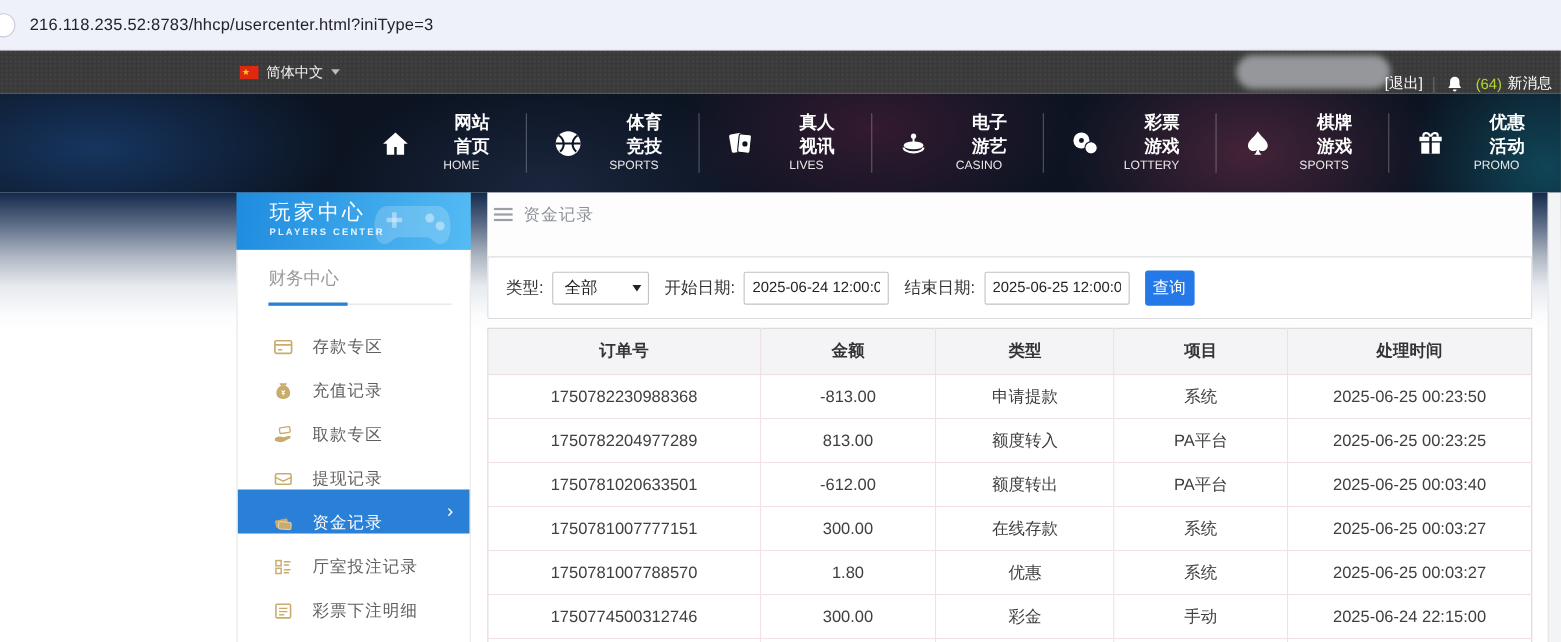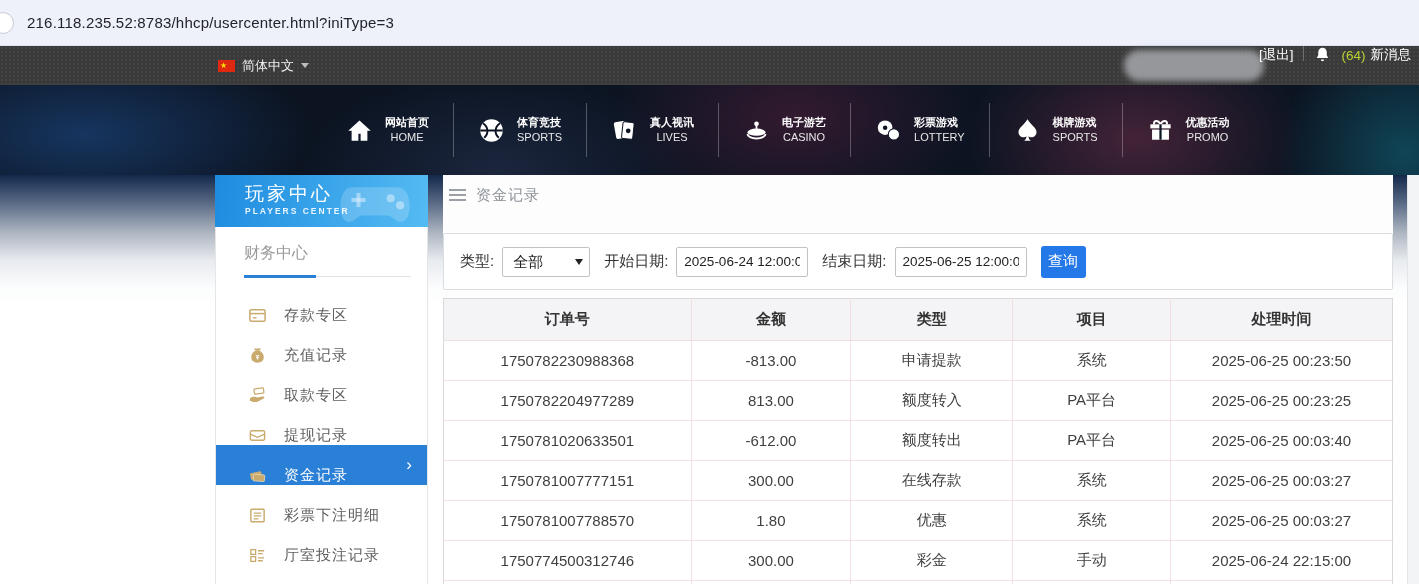--- a/index.html
+++ b/index.html
@@ -17,21 +17,21 @@
   .topbar { position:absolute; left:0; top:46px; width:1419px; height:39px; background:#3a3a3a;
     background-image:radial-gradient(rgba(255,255,255,.05) 1px, transparent 1px); background-size:4px 4px;
     color:#fff; }
   .lang-group { position:absolute; left:218px; top:0; height:39px; display:flex; align-items:center; gap:7px; cursor:pointer; }
   .flag { width:17px; height:12px; background:#de2910; position:relative; display:inline-block; }
   .flag .star { position:absolute; left:2px; top:0px; color:#ffde00; font-size:8px; line-height:12px; }
   .lang-label { font-size:13px; color:#f2f2f2; }
   .lang-caret { width:0; height:0; border-left:4px solid transparent; border-right:4px solid transparent; border-top:5px solid #bdbdbd; }
   .user-blob { position:absolute; left:1124px; top:4px; width:140px; height:31px; border-radius:16px;
     background:#96979b; filter:blur(3px); }
-  .topbar-right { position:absolute; right:8px; top:0; height:39px; display:flex; align-items:flex-start; gap:10px; }
+  .topbar-right { position:absolute; right:8px; top:0; height:39px; display:flex; align-items:flex-end; gap:10px; }
   .logout { font-size:13.5px; color:#fff; cursor:pointer; }
   .tb-divider { width:1px; height:15px; background:#6d6d6d; }
   .bell { width:17px; height:17px; cursor:pointer; }
   .msg-link { display:flex; align-items:center; gap:5px; cursor:pointer; }
   .msg-count { font-size:13.5px; }
   .msg-label { font-size:13.5px; color:#fff; }
 
   
   .hero { position:absolute; left:0; top:85px; width:1419px; height:90px;
     background:#0c1422;
@@ -39,21 +39,21 @@
       radial-gradient(ellipse 320px 130px at 6% 55%, rgba(30,80,145,.55), transparent 70%),
       radial-gradient(ellipse 280px 140px at 35% 95%, rgba(45,60,95,.45), transparent 70%),
       radial-gradient(ellipse 250px 140px at 56% 35%, rgba(110,35,70,.40), transparent 72%),
       radial-gradient(ellipse 240px 150px at 80% 60%, rgba(145,55,85,.42), transparent 70%),
       radial-gradient(ellipse 180px 170px at 99% 75%, rgba(18,110,130,.55), transparent 70%);
   }
   .nav { position:absolute; left:322px; top:0; height:90px; display:flex; align-items:center; }
   .nav-item { display:flex; align-items:center; padding:0 24px; height:54px; cursor:pointer; }
   .nav-item:not(:last-child){ border-right:1px solid rgba(255,255,255,.28); }
   .nav-icon { width:27px; height:27px; margin-right:12px; flex:0 0 auto; }
-  .nav-zh { font-size:11px; font-weight:bold; color:#fff; line-height:1.35; }
+  .nav-zh { font-size:16px; font-weight:bold; color:#fff; line-height:1.35;margin-left:28px; }
   .nav-en { font-size:11px; color:#e8e8e8; line-height:1.3; }
 
   
   .page-bg { position:absolute; left:0; top:175px; width:1419px; height:409px;
     background:linear-gradient(180deg,#13294b 0%, #5a6a85 28px, #aeb6c2 58px, #e7eaee 85px, #fbfcfd 112px, #ffffff 130px); }
   .scrollbar-strip { position:absolute; right:0; top:175px; width:12px; height:409px;
     background:#f3f4f6; border-left:1px solid #e4e5e8; }
 
   
   .sidebar { position:absolute; left:215px; top:175px; width:213px; height:409px; }
@@ -282,33 +282,33 @@
       <svg class="sb-icon" viewBox="0 0 20 20">
         <rect x="2.5" y="6.5" width="12" height="7" rx="1" transform="rotate(-12 8.5 10)" fill="#c9ab6e"></rect>
         <rect x="5.5" y="9" width="12" height="7" rx="1" transform="rotate(4 11.5 12.5)" fill="#c9ab6e" stroke="#e9ddc2" stroke-width=".8"></rect>
         </svg>
       <span class="sb-label">资金记录</span>
       <span class="sb-chevron">›</span>
     </div>
 
     <div class="sb-item">
       <svg class="sb-icon" viewBox="0 0 20 20">
-        <rect x="3" y="3.5" width="14" height="13" rx="1" fill="none" stroke="#c9ab6e" stroke-width="1.5"></rect>
-        <path d="M6 7.5h8M6 10.5h8M6 13.5h5" stroke="#c9ab6e" stroke-width="1.3"></path>
-        </svg>
-      <span class="sb-label">彩票下注明细</span>
-    </div>
-
-    <div class="sb-item">
-      <svg class="sb-icon" viewBox="0 0 20 20">
         <rect x="3" y="3.8" width="5" height="5" fill="none" stroke="#c9ab6e" stroke-width="1.4"></rect>
         <rect x="3" y="11.2" width="5" height="5" fill="none" stroke="#c9ab6e" stroke-width="1.4"></rect>
         <path d="M10.5 5h6.5M10.5 8h5M10.5 12.5h6.5M10.5 15.5h5" stroke="#c9ab6e" stroke-width="1.4"></path>
         </svg>
       <span class="sb-label">厅室投注记录</span>
+    </div>
+
+    <div class="sb-item">
+      <svg class="sb-icon" viewBox="0 0 20 20">
+        <rect x="3" y="3.5" width="14" height="13" rx="1" fill="none" stroke="#c9ab6e" stroke-width="1.5"></rect>
+        <path d="M6 7.5h8M6 10.5h8M6 13.5h5" stroke="#c9ab6e" stroke-width="1.3"></path>
+        </svg>
+      <span class="sb-label">彩票下注明细</span>
     </div>
 
     <div class="sb-item">
       <svg class="sb-icon" viewBox="0 0 20 20">
         <rect x="3" y="3" width="14" height="14" rx="1.5" fill="none" stroke="#c9ab6e" stroke-width="1.5"></rect>
         <path d="M6 12.5l3-3 2 2 3.5-4" stroke="#c9ab6e" stroke-width="1.4" fill="none"></path>
         </svg>
       <span class="sb-label">玩家投注报表</span>
     </div>
   </div>

